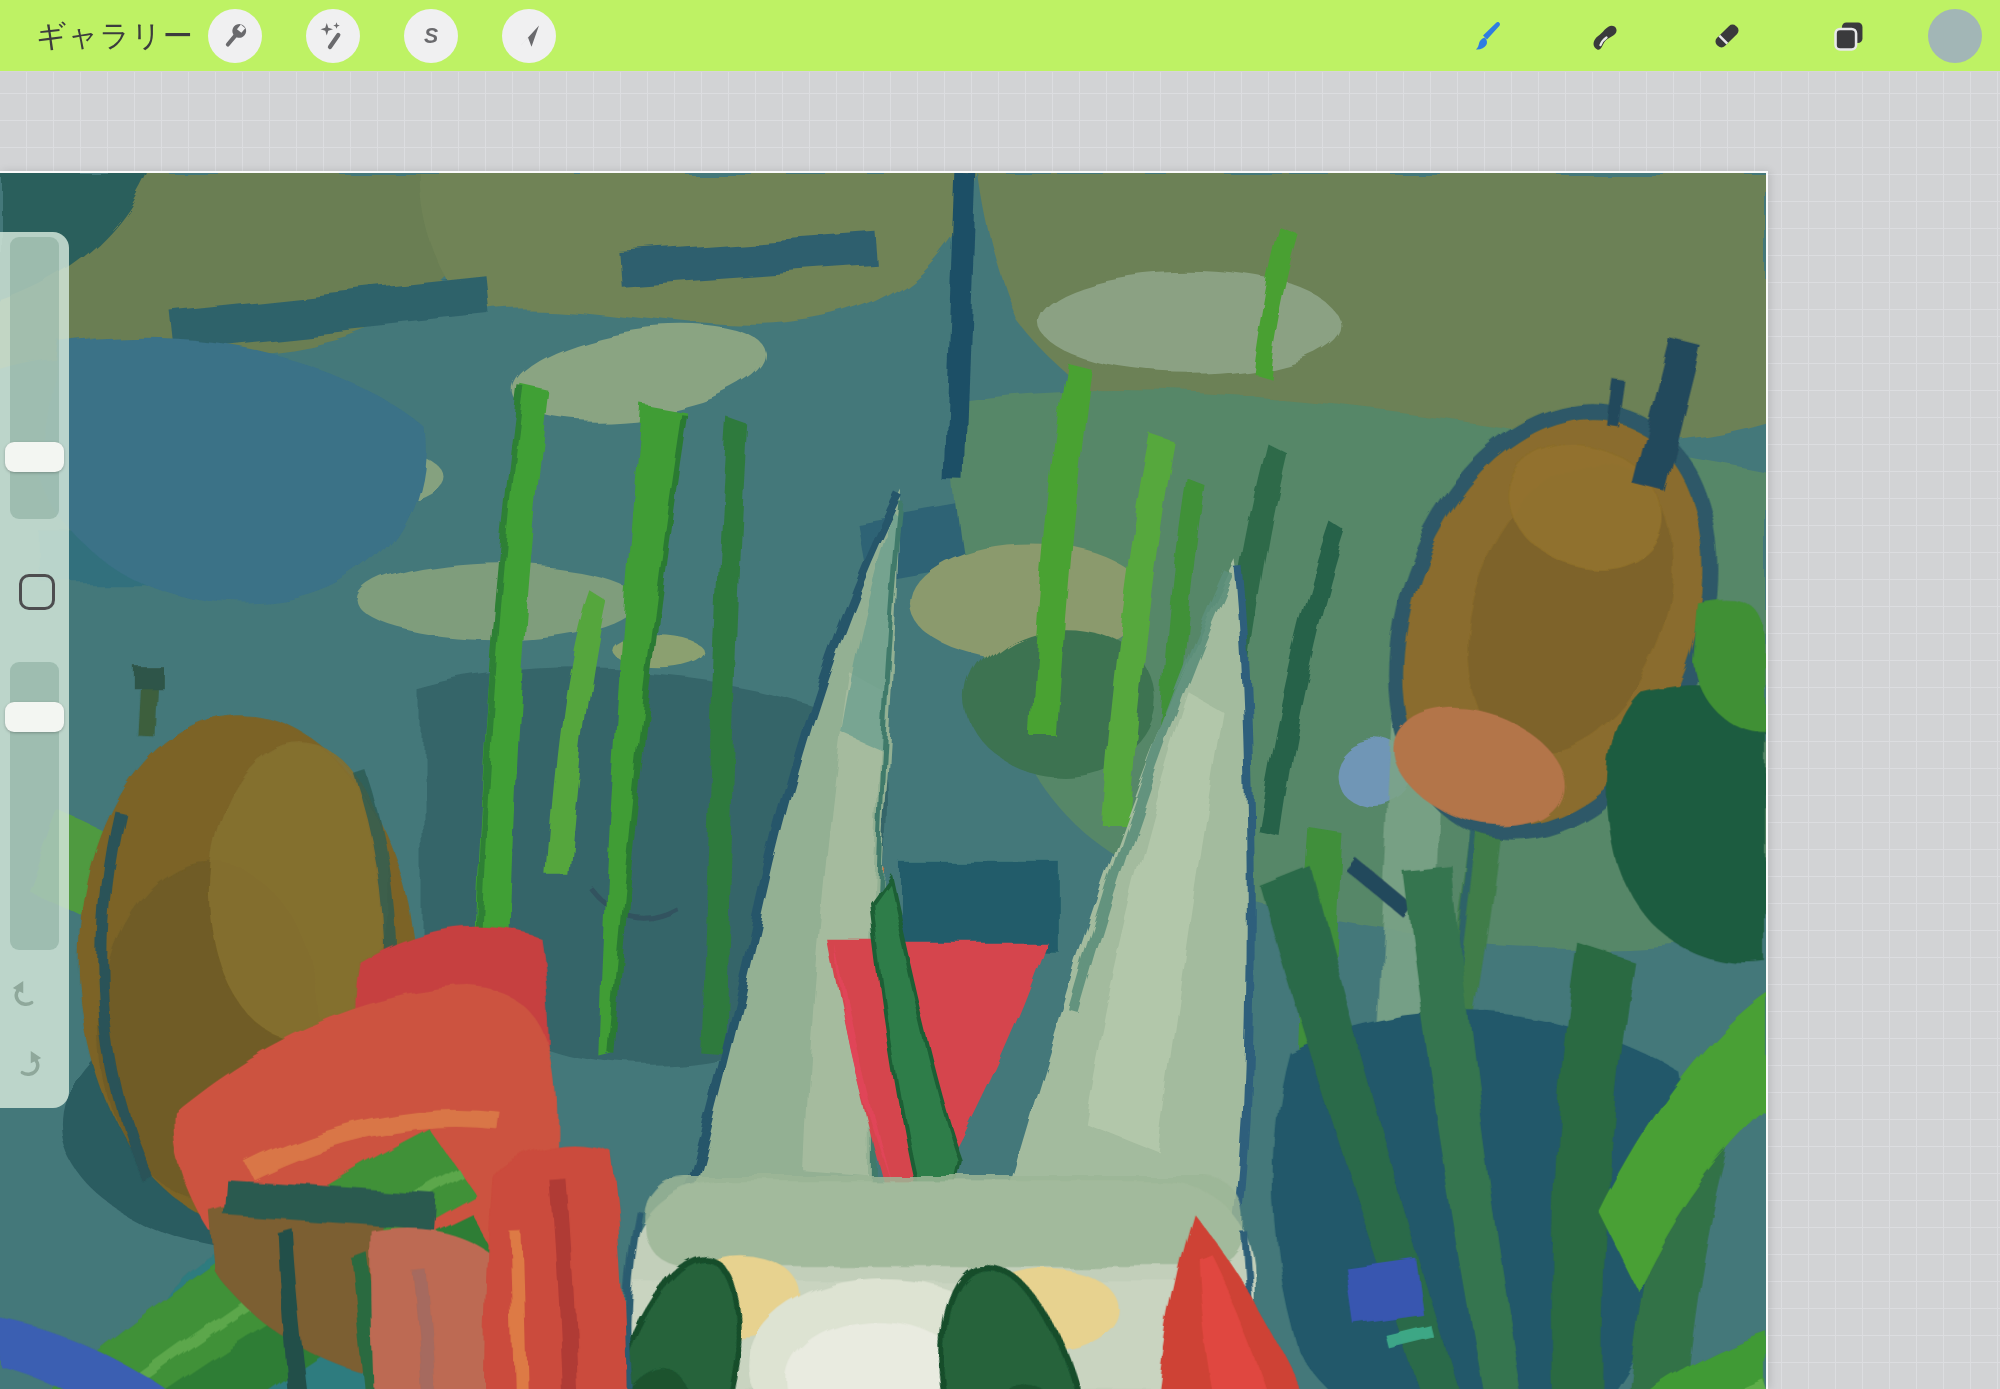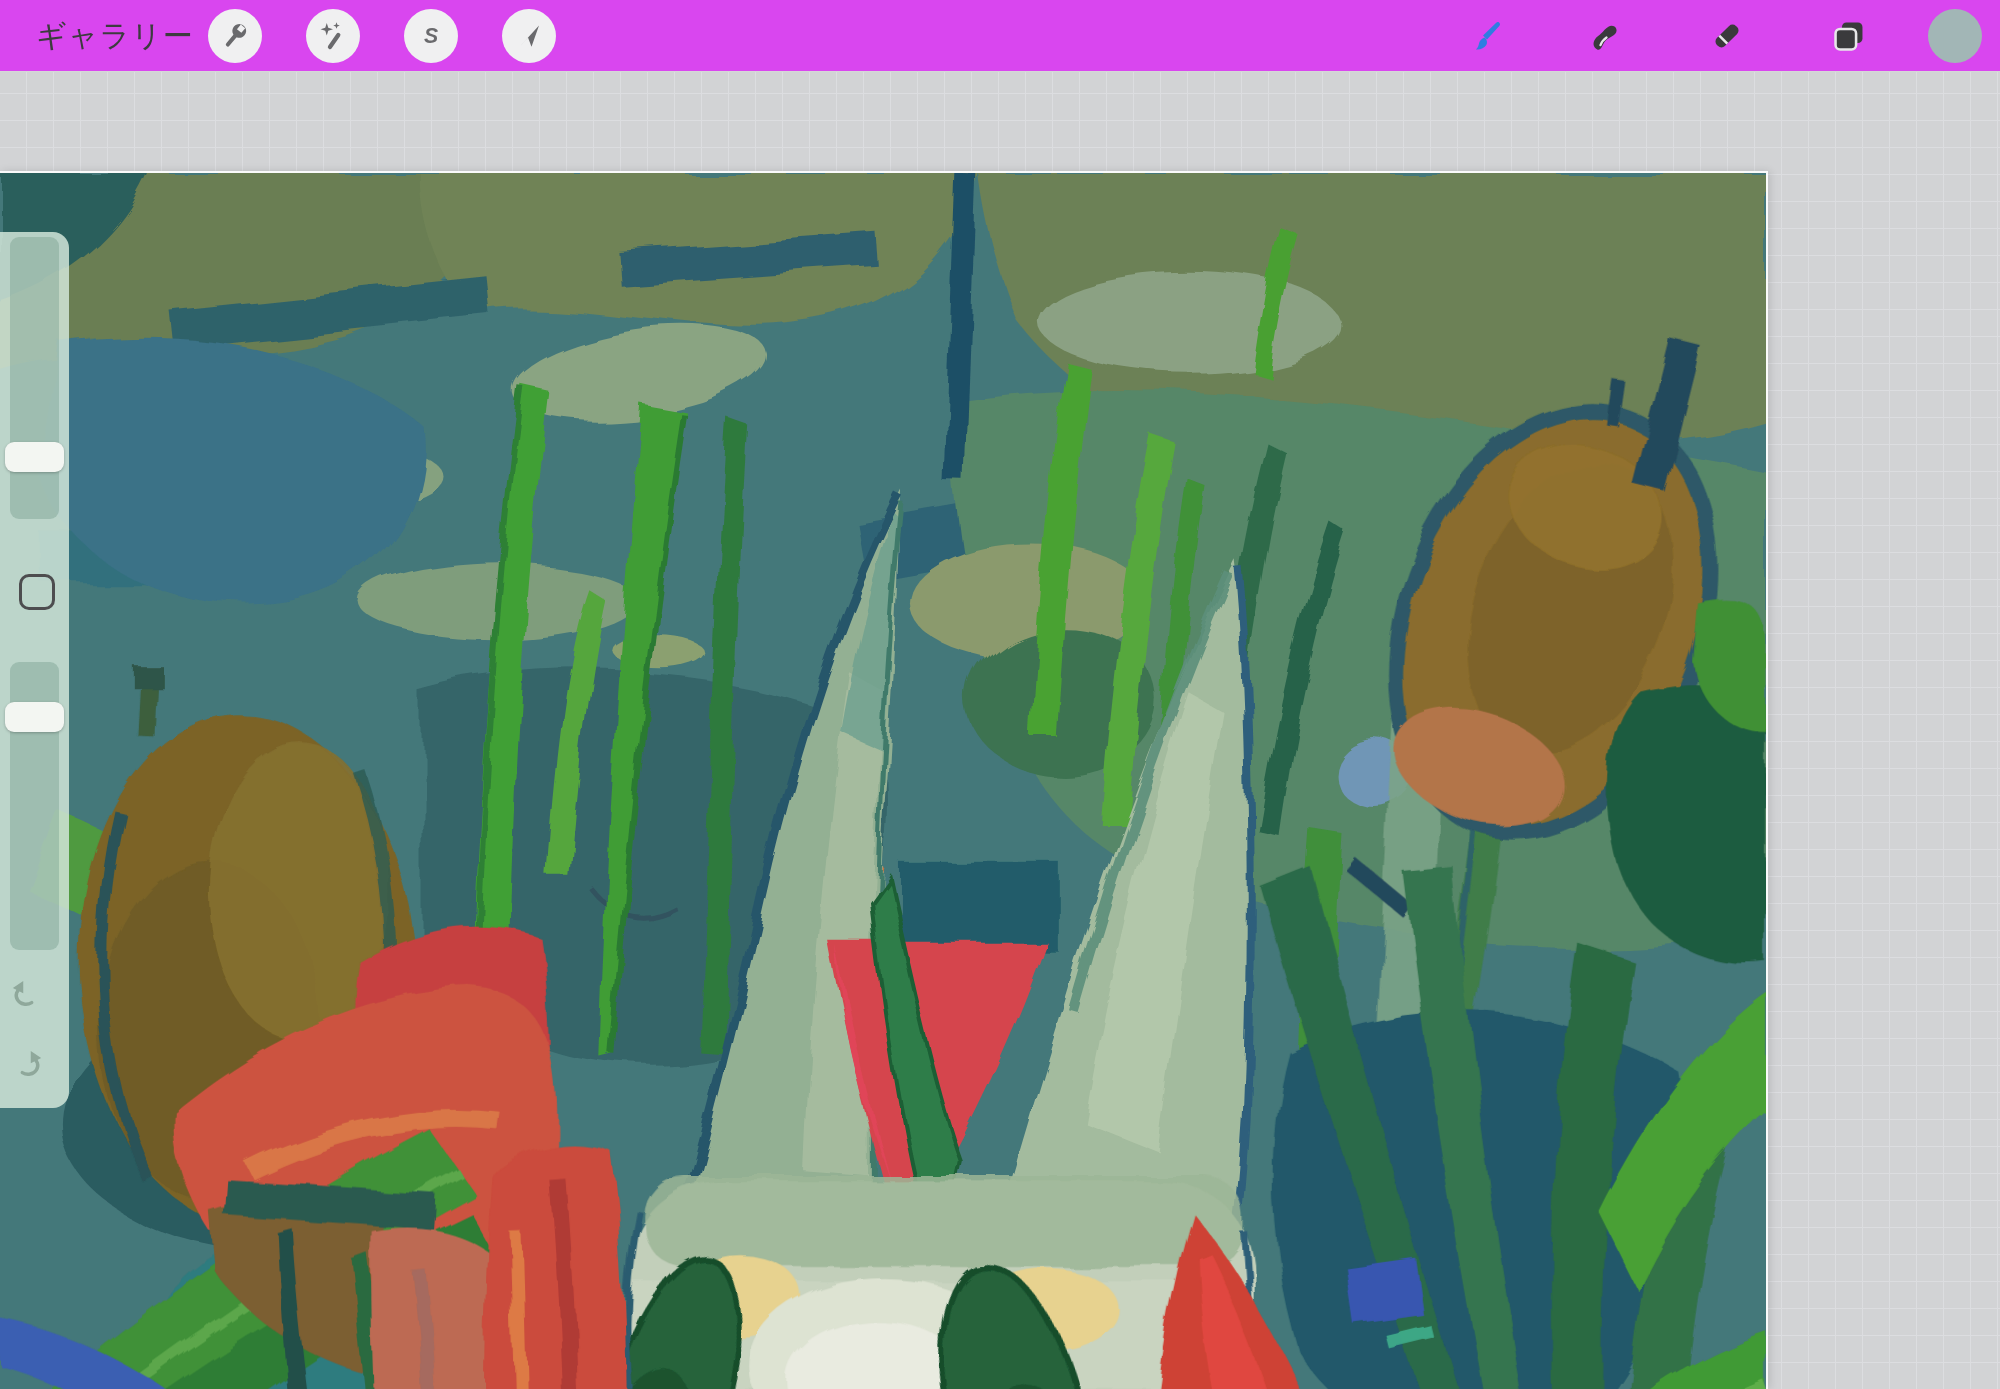--- a/index.html
+++ b/index.html
@@ -7,21 +7,21 @@
   .stage{position:relative;width:2000px;height:1389px;overflow:hidden;
          font-family:"Liberation Sans","DejaVu Sans",sans-serif;background:#d2d3d5;}
 
   
   .workspace{position:absolute;left:0;top:72px;right:0;bottom:0;background-color:#d2d3d5;
     background-image:
       repeating-linear-gradient(0deg,transparent 0px,transparent 26px,#dcdde0 26px,#dcdde0 27px),
       repeating-linear-gradient(90deg,transparent 0px,transparent 26px,#dcdde0 26px,#dcdde0 27px);}
 
   
-  .topbar{position:absolute;left:0;top:0;width:2000px;height:72px;background:#d946ef;
+  .topbar{position:absolute;left:0;top:0;width:2000px;height:72px;background:#bef264;
           border-bottom:1px solid #d6d6d8;z-index:40;}
   .gallery-label{position:absolute;left:36px;top:0;height:72px;line-height:72px;
                  font-size:30px;color:#3c3c3e;letter-spacing:1px;cursor:default;}
   .tool-circle{position:absolute;top:9px;width:54px;height:54px;border-radius:50%;
                background:#f0f0f1;display:flex;align-items:center;justify-content:center;}
   .tool-plain{position:absolute;top:9px;width:54px;height:54px;display:flex;
               align-items:center;justify-content:center;}
   .tool-circle svg,.tool-plain svg{display:block;}
   .color-swatch{position:absolute;top:9px;width:54px;height:54px;border-radius:50%;}
 

